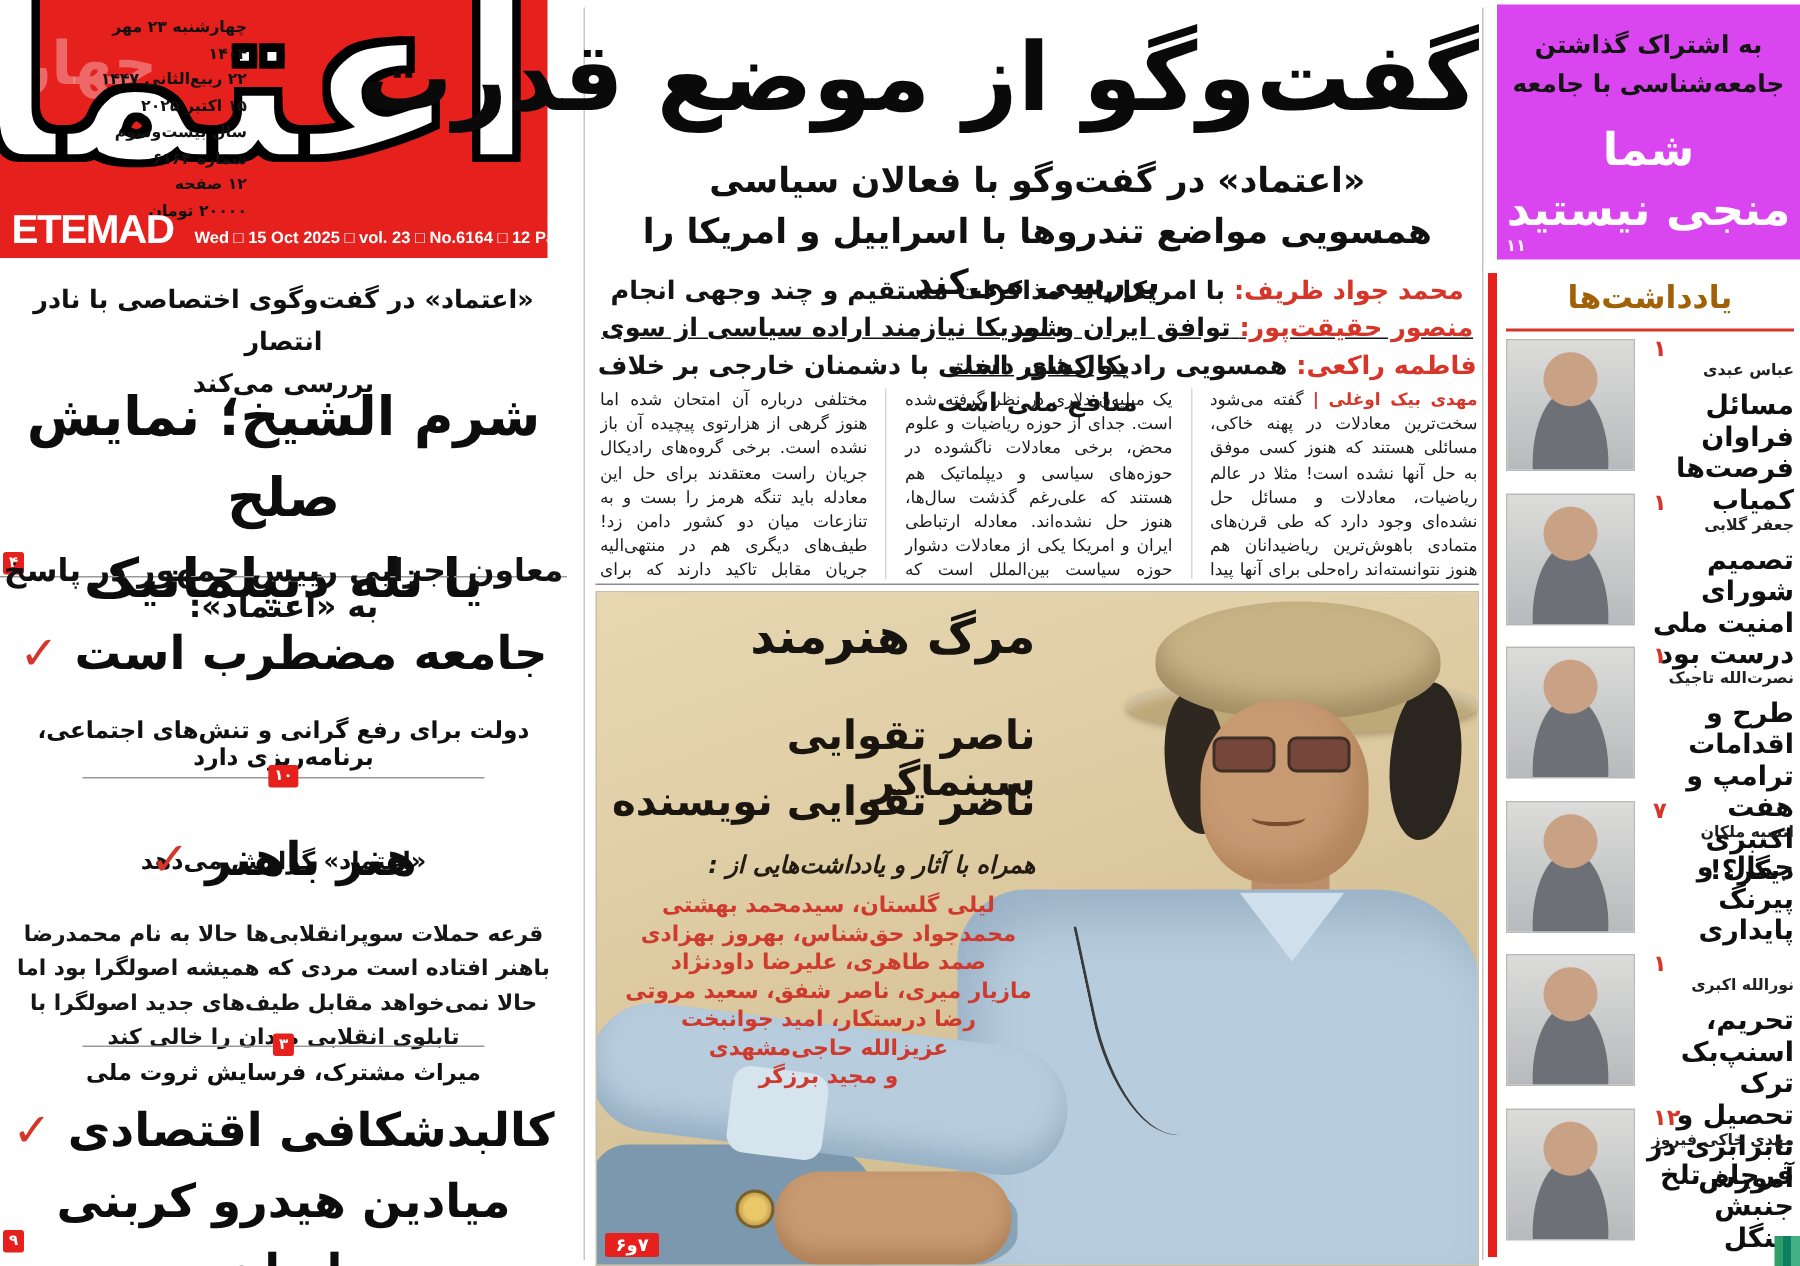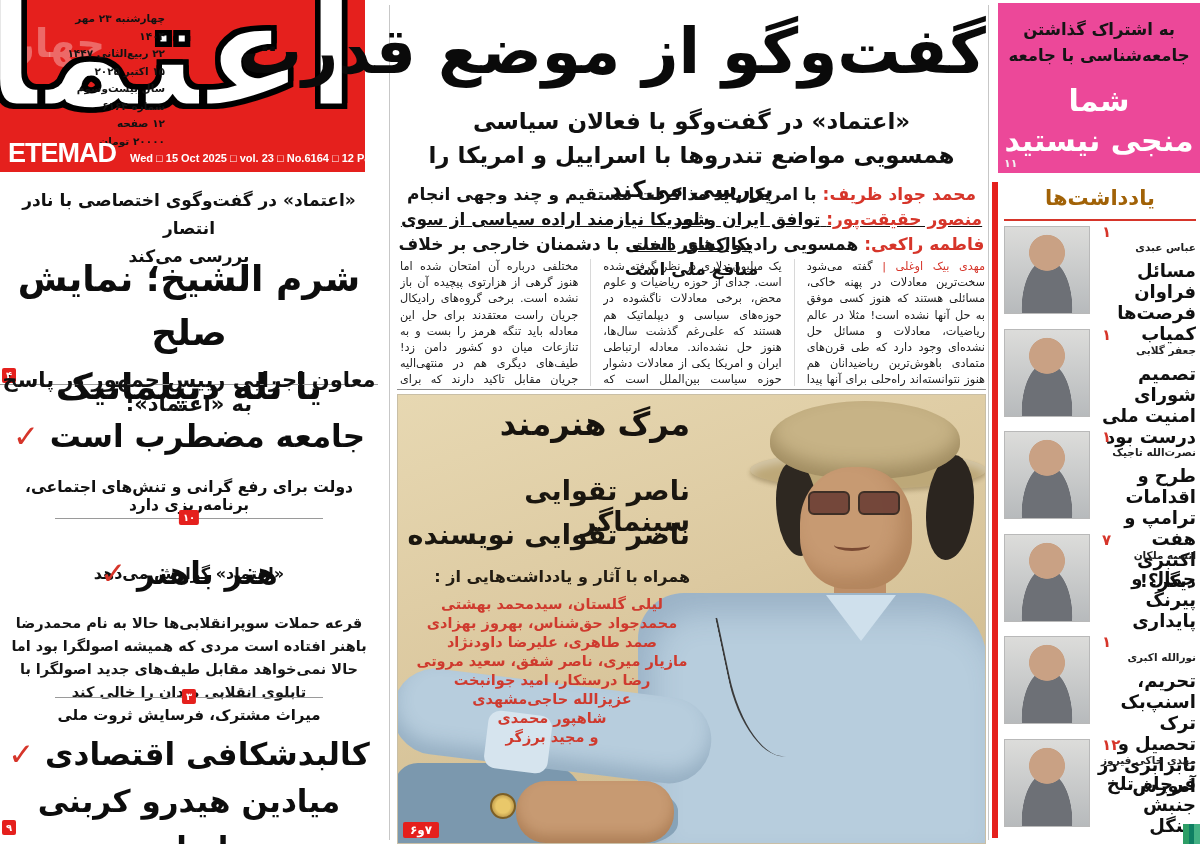--- a/index.html
+++ b/index.html
@@ -33,34 +33,34 @@
   .lc { left:0; width:378px; text-align:center; }
 
   
   .main-hl { left:397px; top:2px; width:589px; font-size:63px; font-weight:bold; letter-spacing:-2px; color:#0a0a0a; text-align:center; line-height:100px; white-space:nowrap; }
   .sub-hl { left:397px; width:589px; font-size:23px; font-weight:bold; color:#111; text-align:center; line-height:34px; }
   .quote-line { left:397px; width:589px; text-align:center; font-size:17px; font-weight:bold; color:#141414; line-height:25px; }
   .quote-line .qname { color:#d6352a; }
   .lead-body { left:400px; top:259px; width:585px; height:127px; display:flex; gap:12px; }
   .lead-body .col { flex:1; font-size:11.3px; line-height:16.2px; text-align:justify; color:#1c1c1c; overflow:hidden; }
   .lead-body .col + .col { border-right:1px solid #d8d8d8; padding-right:12px; }
-  .redtxt { color:#d6352a; font-weight:normal; }
+  .redtxt { color:#d6352a; font-weight:bold; }
 
   
   .photo { left:397px; top:394px; width:589px; height:450px; overflow:hidden; border:1px solid #c9bfa6;
            background:linear-gradient(160deg,#e7d8b2 0%,#dcc9a0 45%,#d3bf94 70%,#cab688 100%); }
   .ph { position:absolute; }
   .feat-hl { right:295px; left:8px; top:10px; text-align:right; font-size:32px; font-weight:bold; color:#17130e; letter-spacing:-1px; }
   .feat-sub { right:295px; left:8px; text-align:right; font-size:27px; font-weight:bold; color:#1a160f; }
   .feat-intro { right:295px; left:8px; text-align:right; font-size:16px; font-weight:bold; color:#221c12; }
   .feat-names { left:8px; width:292px; top:200px; text-align:center; font-size:14.5px; font-weight:bold; color:#cf3a2e; line-height:19px; }
   .pg-badge { position:absolute; background:#e5201d; color:#fff; font-weight:bold; font-size:12px; padding:1px 7px; border-radius:2px; }
 
   
-  .gray-box { left:998px; top:3px; width:202px; height:170px; background:#ec4899; text-align:center; padding-top:14px; }
+  .gray-box { left:998px; top:3px; width:202px; height:170px; background:#d946ef; text-align:center; padding-top:14px; }
   .gray-k { font-size:16.5px; font-weight:bold; color:#151515; line-height:26px; }
   .gray-t { font-size:30px; font-weight:bold; color:#fff; line-height:40px; margin-top:12px; }
   .gray-pg { position:absolute; left:6px; bottom:3px; color:#f2f2f2; font-size:11px; font-weight:bold; }
 
   
   .notes-bar { left:992px; top:182px; width:6px; height:656px; background:#e5201d; }
   .notes-title { left:1004px; top:186px; width:192px; text-align:center; color:#a16207; font-size:21px; font-weight:bold; }
   .notes-uline { left:1004px; top:219px; width:192px; height:2px; background:#d6352a; }
   .notes-list { left:1004px; top:224px; width:192px; display:flex; flex-direction:column; }
   .note { position:relative; height:102.5px; }
@@ -212,29 +212,28 @@
     <div class="ph jeans"></div>
     <div class="ph knee"></div>
     <div class="ph arm"></div>
     <div class="ph cuff"></div>
     <div class="ph hands"></div>
     <div class="ph watch"></div>
 
     <div class="ph feat-hl">مرگ هنرمند</div>
     <div class="ph feat-sub" style="top:80px;">ناصر تقوایی سینماگر</div>
     <div class="ph feat-sub" style="top:124px;">ناصر تقوایی نویسنده</div>
-    <div class="ph feat-intro" style="top:172px;">همراه با آثار و یادداشت‌هایی از :</div>
+    <div class="ph feat-intro" style="top:172px;font-style:italic;">همراه با آثار و یادداشت‌هایی از :</div>
     <div class="ph feat-names">
       <div>لیلی گلستان، سیدمحمد بهشتی</div>
       <div>محمدجواد حق‌شناس، بهروز بهزادی</div>
       <div>صمد طاهری، علیرضا داودنژاد</div>
       <div>مازیار میری، ناصر شفق، سعید مروتی</div>
       <div>رضا درستکار، امید جوانبخت</div>
       <div>عزیزالله حاجی‌مشهدی</div>
-      <div>شاهپور محمدی</div>
       <div>و مجید برزگر</div>
     </div>
     <div class="pg-badge" style="left:5px; bottom:5px;">۷و۶</div>
   </div>
 
   <div class="abs gray-box">
     <div class="gray-k">
       <div>به اشتراک گذاشتن</div>
       <div>جامعه‌شناسی با جامعه</div>
     </div>

